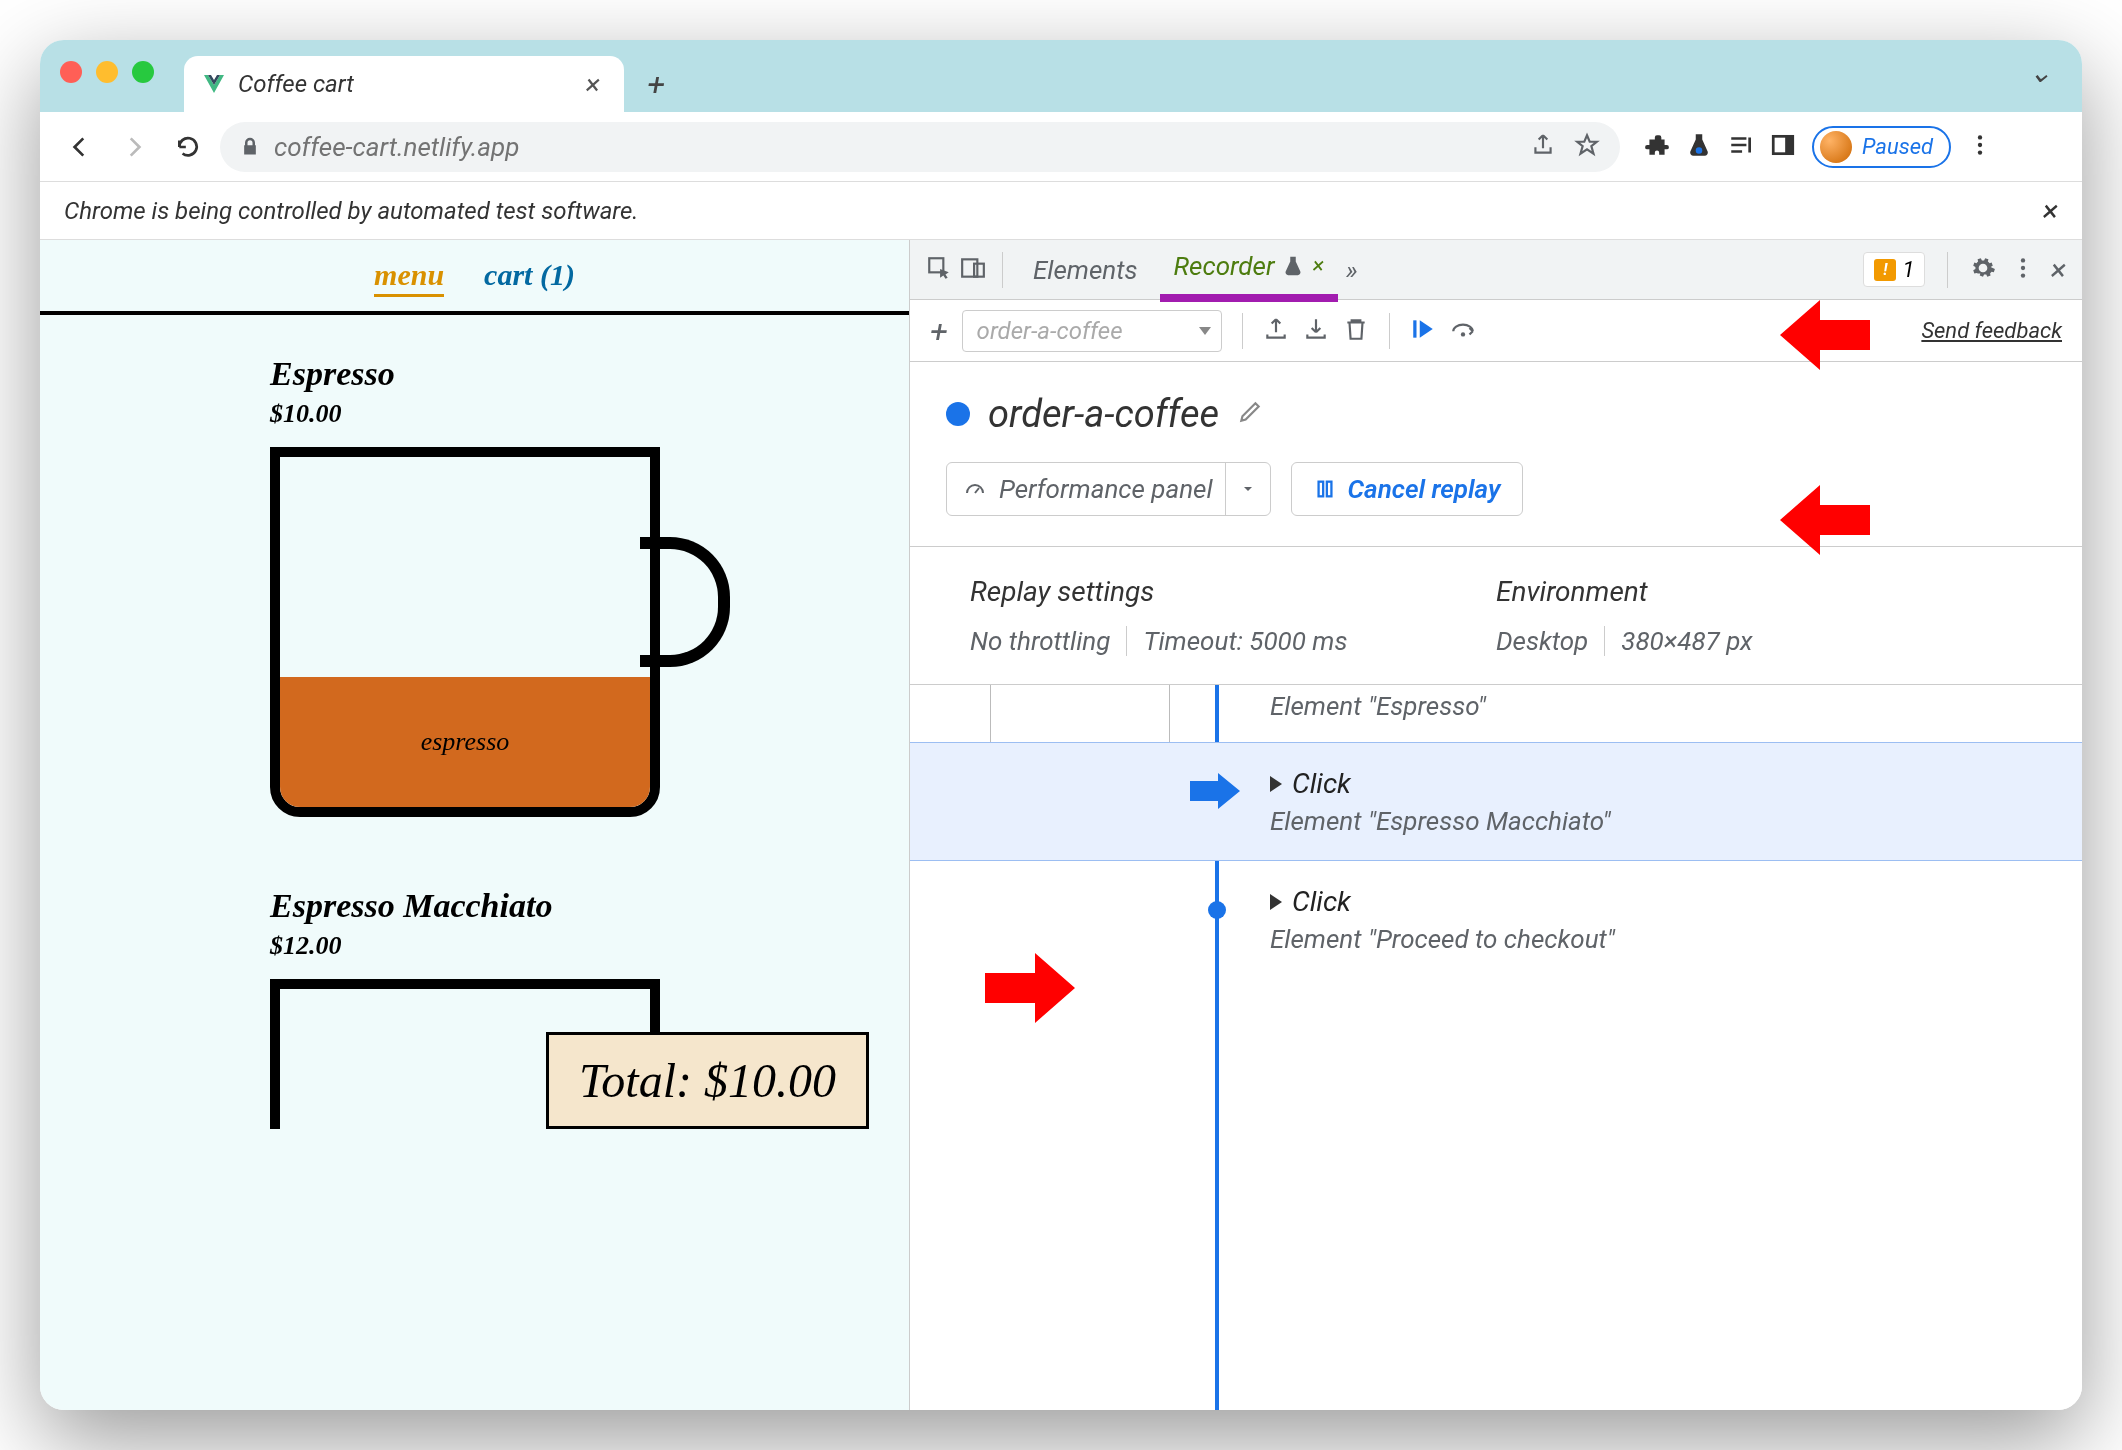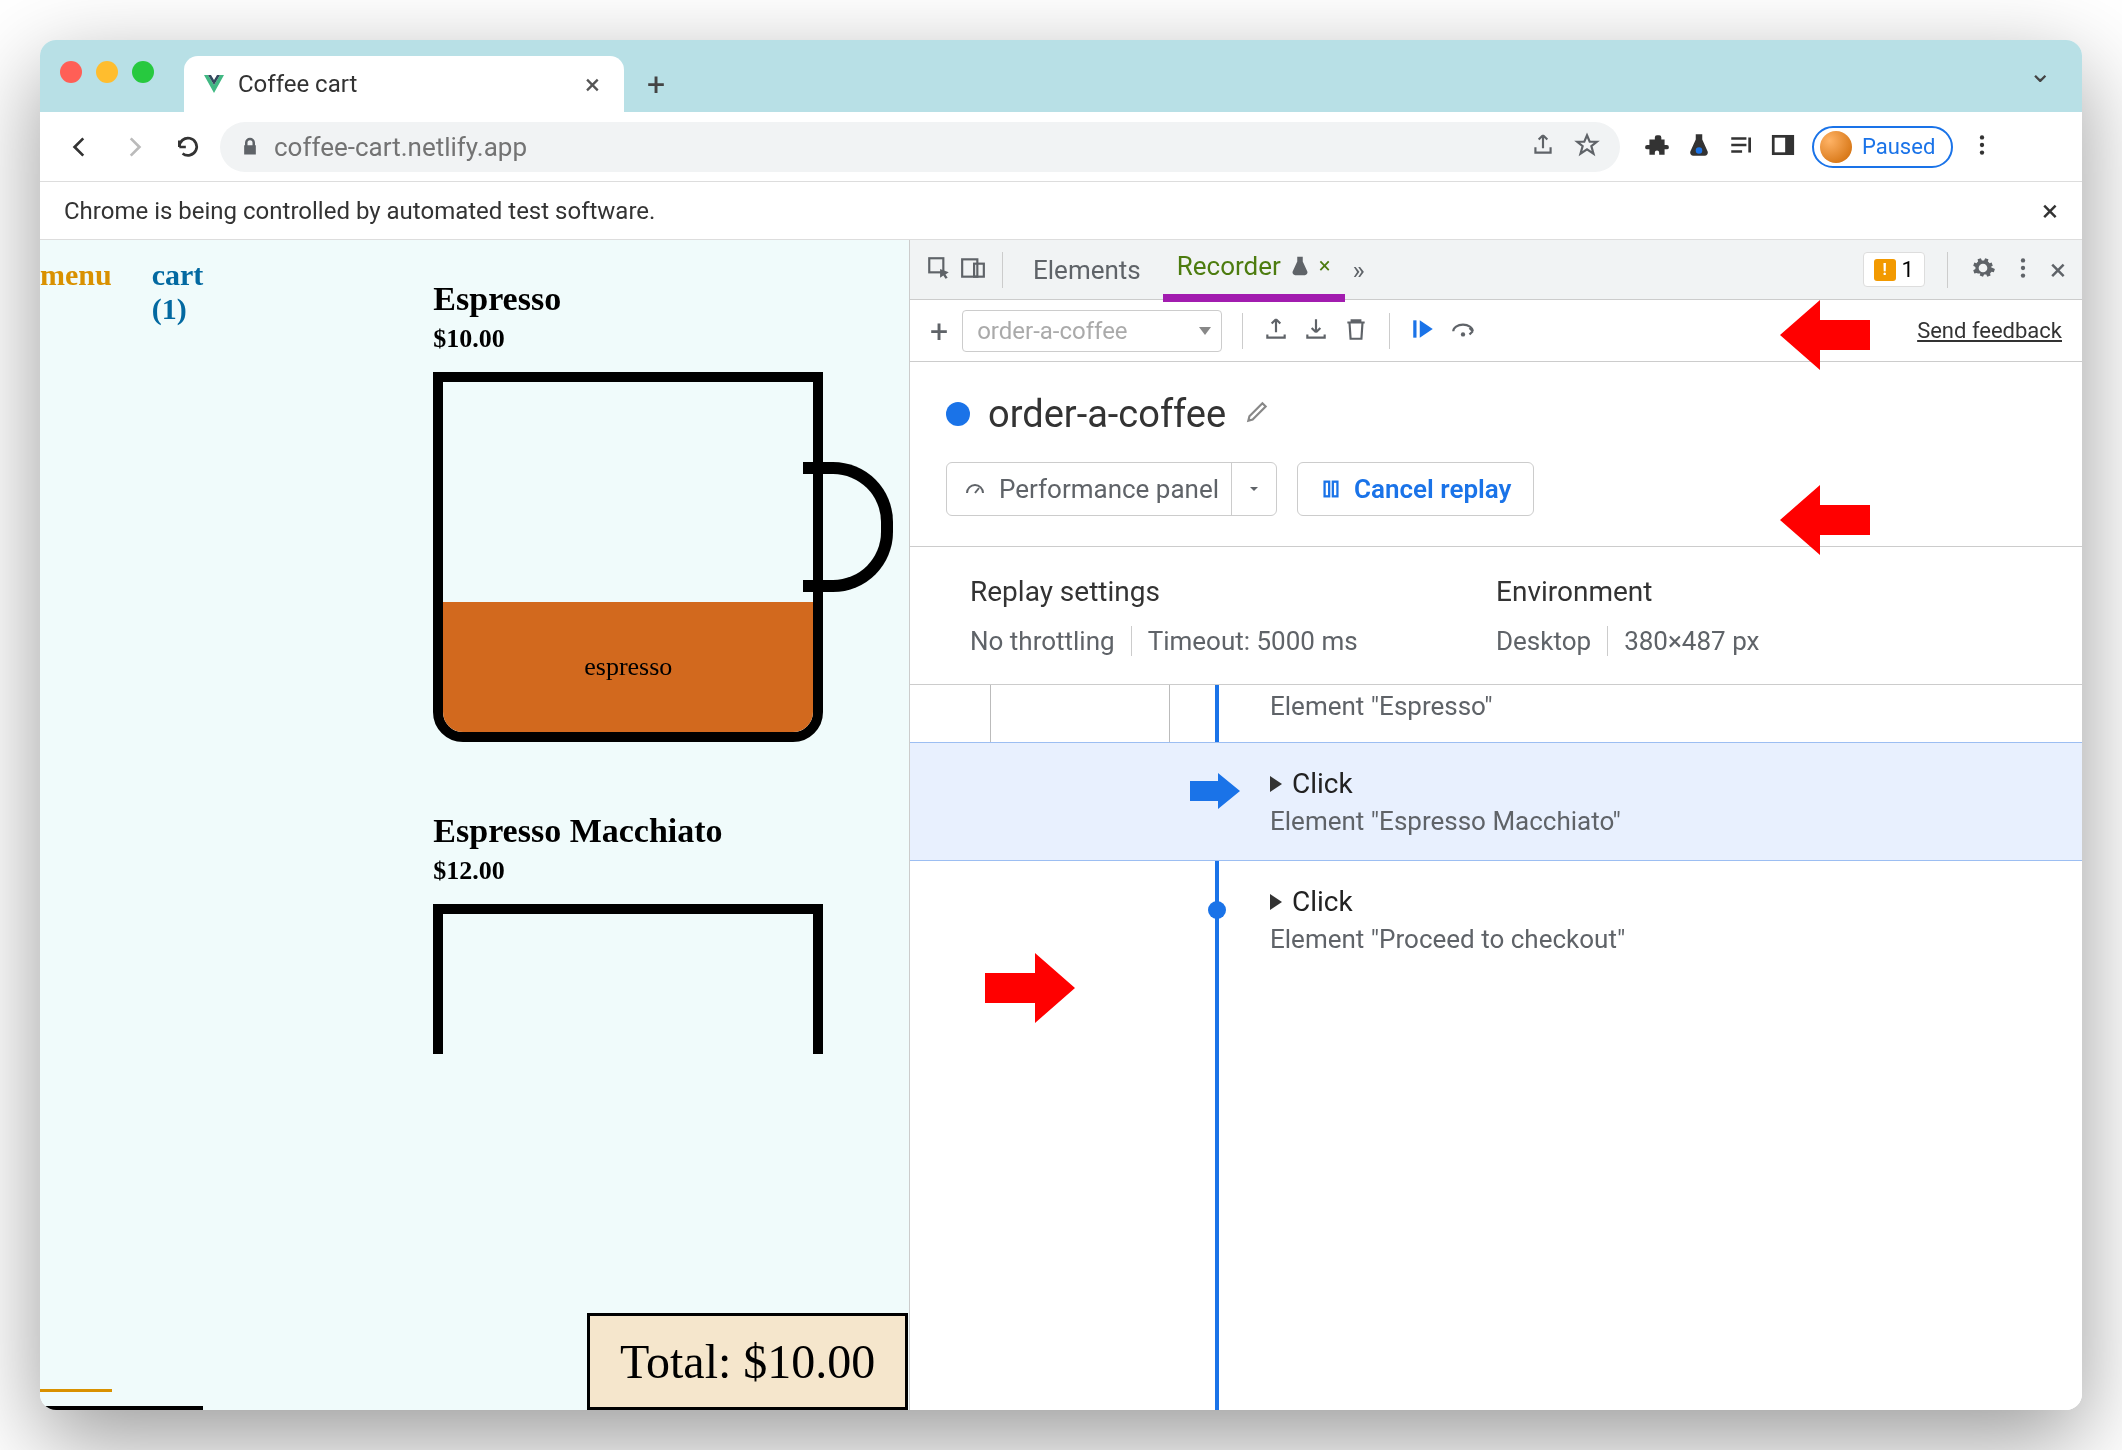--- a/index.html
+++ b/index.html
@@ -1,19 +1,19 @@
 <!DOCTYPE html>
 <html><head>
 <meta charset="utf-8">
 <style>
 * { margin: 0; padding: 0; box-sizing: border-box; }
 body { font-family: -apple-system, BlinkMacSystemFont, "Segoe UI", Roboto, Helvetica, Arial, sans-serif; background: #fff; }
 
 .window { width: 2122px; height: 1450px; position: relative; }
-.window-inner { position: absolute; left: 40px; top: 40px; right: 40px; bottom: 40px; border-radius: 16px; overflow: hidden; box-shadow: 0 30px 90px rgba(0,0,0,0.4); background: #fff; display: flex; flex-direction: column; }
+.window-inner { position: absolute; left: 40px; top: 40px; right: 40px; bottom: 40px; border-radius: 24px; overflow: hidden; box-shadow: 0 30px 90px rgba(0,0,0,0.4); background: #fff; display: flex; flex-direction: column; font-style: italic; }
 
 
 .tabstrip { height: 72px; background: #b8e0e6; display: flex; align-items: flex-end; padding: 0 20px; position: relative; }
 .traffic { display: flex; gap: 14px; align-self: center; margin-right: 30px; margin-bottom: 8px; }
 .dot { width: 22px; height: 22px; border-radius: 50%; }
 .dot.r { background: #ff5f56; }
 .dot.y { background: #ffbd2e; }
 .dot.g { background: #27c93f; }
 .tab { background: #fff; border-radius: 14px 14px 0 0; height: 56px; display: flex; align-items: center; padding: 0 18px; gap: 12px; min-width: 440px; }
 .vue-icon { width: 24px; height: 24px; }
@@ -35,21 +35,21 @@
 .paused-pill { display: flex; align-items: center; gap: 10px; border: 2px solid #1a73e8; border-radius: 22px; padding: 4px 16px 4px 6px; height: 42px; }
 .avatar { width: 32px; height: 32px; border-radius: 50%; background: radial-gradient(circle at 30% 30%, #ffb366, #cc6600); }
 .paused-text { color: #1a73e8; font-size: 22px; }
 
 
 .autobar { height: 58px; background: #fff; border-bottom: 1px solid #ddd; display: flex; align-items: center; padding: 0 24px; font-size: 24px; color: #333; }
 .autobar .x { margin-left: auto; font-size: 30px; cursor: pointer; }
 
 
 .content { flex: 1; display: flex; overflow: hidden; }
-.page { width: 870px; background: #f0fbfb; border-right: 1px solid #ccc; display: flex; flex-direction: row; overflow: hidden; }
+.page { width: 870px; background: #f0fbfb; border-right: 1px solid #ccc; display: flex; flex-direction: column; overflow: hidden; }
 .page-nav { display: flex; justify-content: center; gap: 40px; padding: 18px 0 14px; border-bottom: 4px solid #000; font-family: Georgia, serif; font-size: 30px; font-weight: bold; }
 .page-nav .menu { color: #d99100; border-bottom: 3px solid #d99100; padding-bottom: 2px; }
 .page-nav .cart { color: #0369a1; }
 .page-body { padding: 40px 95px 0 230px; font-family: Georgia, serif; position: relative; }
 .item-title { font-size: 34px; font-weight: bold; margin-bottom: 6px; }
 .item-price { font-size: 26px; font-weight: bold; margin-bottom: 18px; }
 .cup { position: relative; width: 420px; height: 380px; }
 .cup-body { position: absolute; left: 0; top: 0; width: 390px; height: 370px; border: 10px solid #000; border-radius: 0 0 30px 30px; background: #f0fbfb; overflow: hidden; }
 .fill { position: absolute; left: 0; bottom: 0; width: 100%; height: 130px; background: #d2691e; display: flex; align-items: center; justify-content: center; font-family: Georgia, serif; font-size: 26px; color: #000; }
 .handle { position: absolute; right: -40px; top: 90px; width: 90px; height: 130px; border: 12px solid #000; border-left: none; border-radius: 0 60px 60px 0; }

